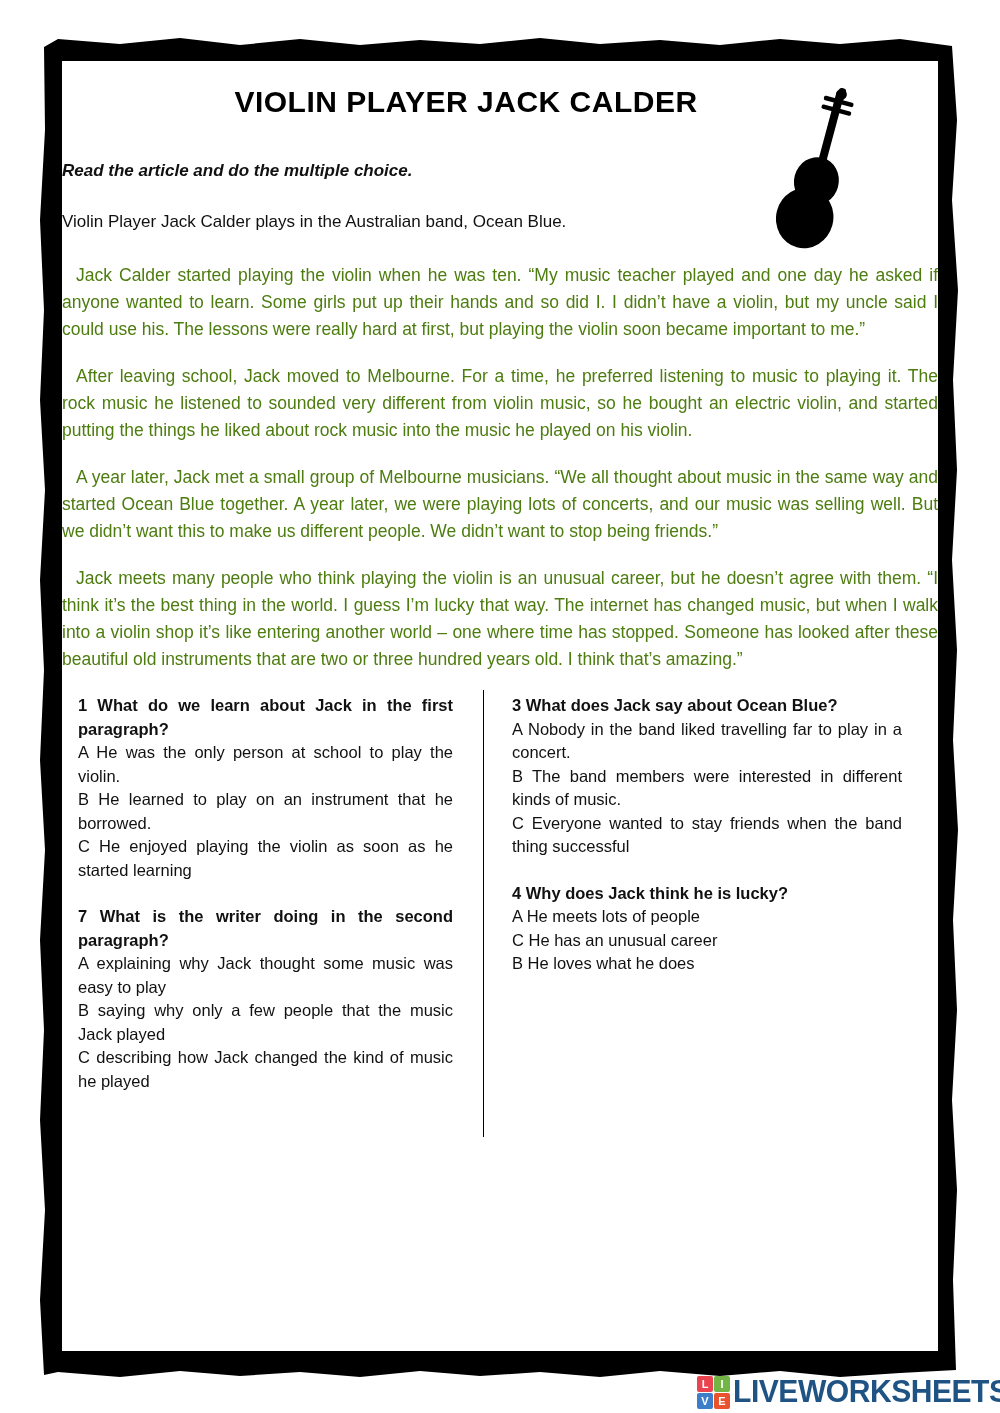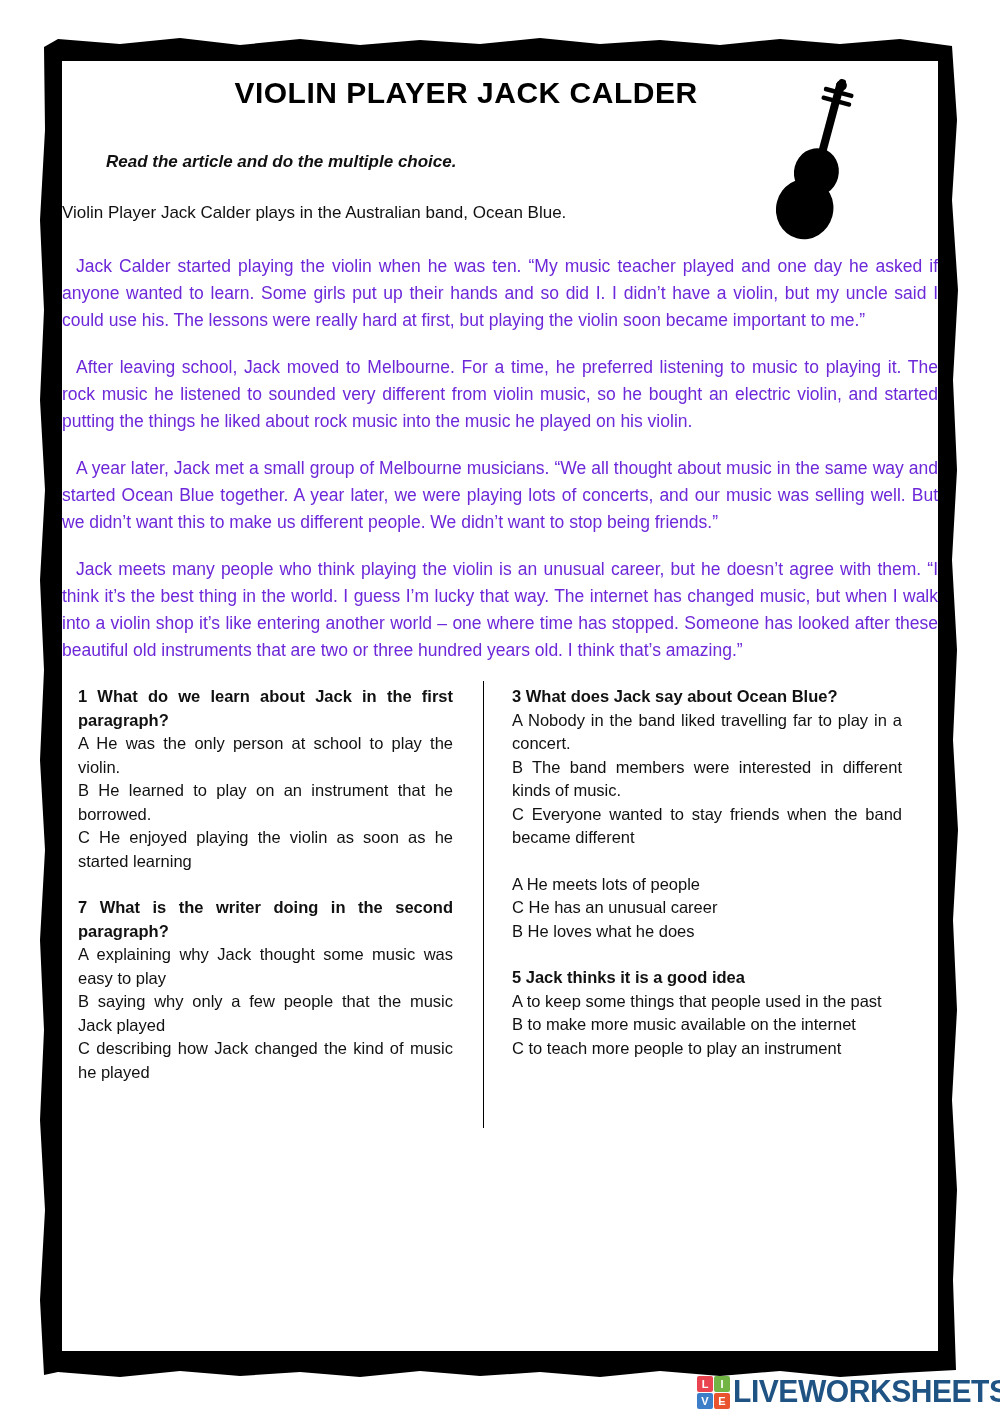--- a/index.html
+++ b/index.html
@@ -1,29 +1,29 @@
 <!DOCTYPE html>
 <html><head>
 <meta charset="utf-8">
 <style>
   html,body{margin:0;padding:0;background:#fff;}
   .page{
     position:relative;width:1000px;height:1413px;background:#ffffff;
     font-family:"Liberation Sans",sans-serif;color:#111;overflow:hidden;
   }
   .frame-svg{position:absolute;left:0;top:0;width:1000px;height:1413px;pointer-events:none;}
-  .content{position:absolute;left:62px;top:70px;width:876px;height:986px;}
+  .content{position:absolute;left:62px;top:79px;width:876px;height:986px;}
   .title{
     margin:6px 0 0;font-size:30px;font-weight:bold;text-align:center;
     letter-spacing:.5px;padding-right:68px;box-sizing:border-box;color:#000;
   }
   .violin{position:absolute;left:714px;top:4px;}
-  .instruction{margin:42px 0 0;font-size:17px;font-weight:bold;font-style:italic;padding-left:44px;}
+  .instruction{margin:42px 0 0;font-size:17px;font-weight:bold;font-style:italic;}
   .lead{margin:31px 0 0;font-size:17px;font-weight:normal;}
-  .para{margin:20px 0 0;font-size:17.5px;line-height:27px;text-align:justify;text-indent:14px;color:#6d28d9;}
+  .para{margin:20px 0 0;font-size:17.5px;line-height:27px;text-align:justify;text-indent:14px;color:#4d7c0f;}
   .para.first{margin-top:30px;}
   .questions{position:relative;display:flex;margin-top:21px;}
   .qcol-left{width:421px;padding-right:14px;box-sizing:border-box;}
   .qcol-right{flex:1;padding-left:13px;padding-right:20px;box-sizing:border-box;}
   .qdivider{position:absolute;left:421px;top:-4px;width:1px;height:447px;background:#000;}
   .q{margin:0 16px 23px;font-size:16.5px;line-height:23.5px;text-align:justify;}
   .q-heading{margin:0;font-weight:bold;}
   .q-option{margin:0;}
   .logo{position:absolute;left:697px;top:1374px;display:flex;align-items:center;gap:3px;}
   .logo-grid{display:grid;grid-template-columns:16px 16px;grid-auto-rows:16px;gap:1px;}
@@ -85,32 +85,27 @@
           <p class="q-option">B saying why only a few people that the music Jack played</p>
           <p class="q-option">C describing how Jack changed the kind of music he played</p>
         </div>
       </div>
 
       <div class="qcol-right">
         <div class="q">
           <p class="q-heading">3 What does Jack say about Ocean Blue?</p>
           <p class="q-option">A Nobody in the band liked travelling far to play in a concert.</p>
           <p class="q-option">B The band members were interested in different kinds of music.</p>
-          <p class="q-option">C Everyone wanted to stay friends when the band became different</p>
+          <p class="q-option">C Everyone wanted to stay friends when the band thing successful</p>
         </div>
         <div class="q">
+          <p class="q-heading">4 Why does Jack think he is lucky?</p>
           <p class="q-option">A He meets lots of people</p>
           <p class="q-option">C He has an unusual career</p>
           <p class="q-option">B He loves what he does</p>
-        </div>
-        <div class="q">
-          <p class="q-heading">5 Jack thinks it is a good idea</p>
-          <p class="q-option">A to keep some things that people used in the past</p>
-          <p class="q-option">B to make more music available on the internet</p>
-          <p class="q-option">C to teach more people to play an instrument</p>
         </div>
       </div>
     </div>
 
   </div>
 
   <div class="logo">
     <div class="logo-grid">
       <div class="logo-sq" style="background: rgb(233, 68, 79);">L</div>
       <div class="logo-sq" style="background: rgb(114, 181, 68);">I</div>

